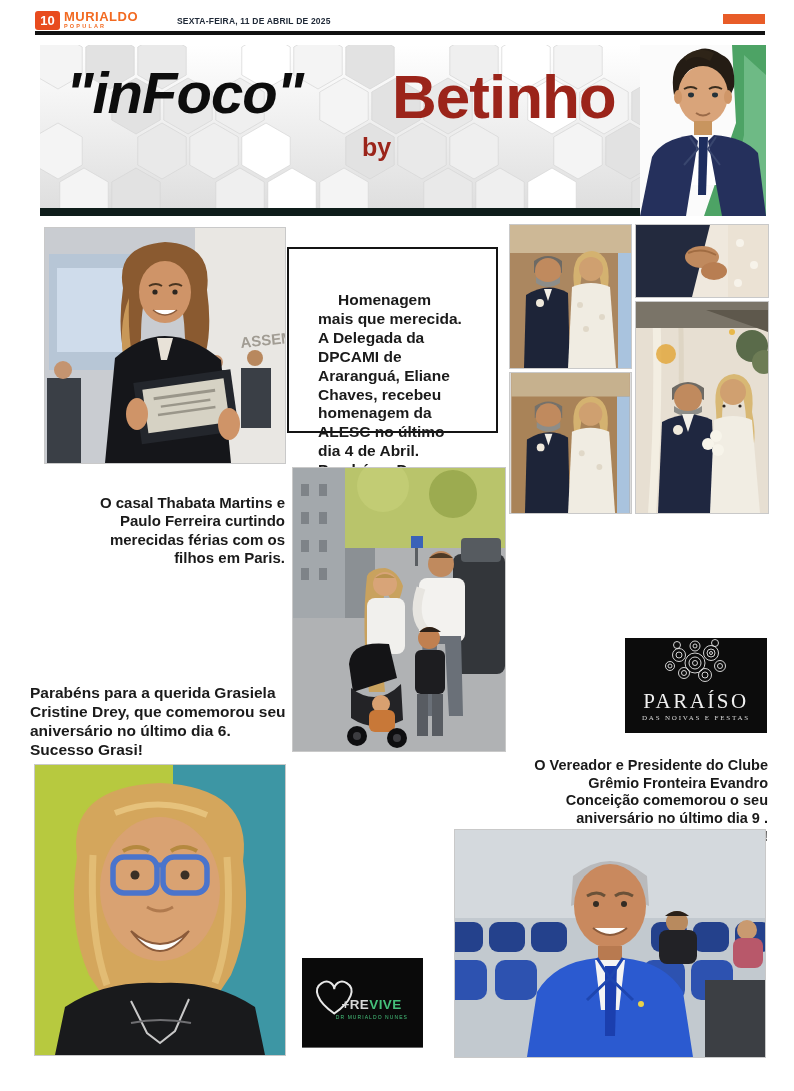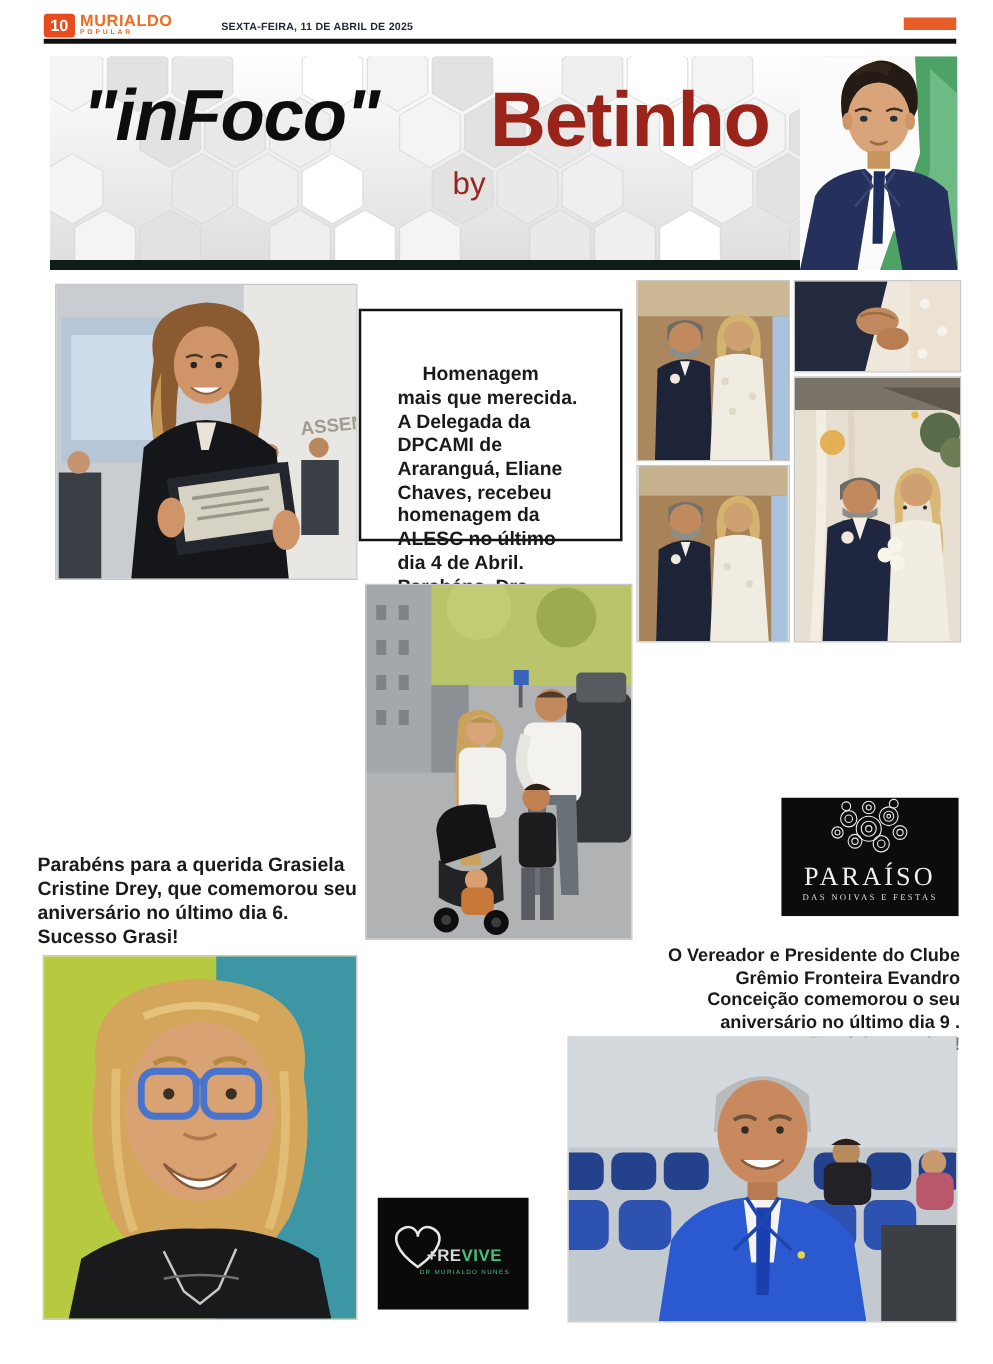--- a/index.html
+++ b/index.html
@@ -16,21 +16,21 @@
   .dateline{left:146px;top:16px;font-size:8.5px;font-weight:bold;color:#202a38;letter-spacing:.2px;padding-left:31px;}
   .corner-bar{left:723px;top:14px;width:42px;height:10px;background:#e85c28;}
   .toprule{left:35px;top:31px;width:730px;height:4px;background:#111;}
 
   
   .banner{left:40px;top:45px;width:726px;height:171px;background:linear-gradient(#ffffff,#dddddd);}
   .banner svg.hexes{position:absolute;left:0;top:0;width:100%;height:100%;}
   .banner .darkbar{position:absolute;left:0;top:163px;width:100%;height:8px;background:#0e1d1a;}
   .title-infoco{position:absolute;left:26px;top:14px;font-size:58px;font-weight:bold;font-style:italic;
                 color:#0d0d0d;letter-spacing:-1px;}
-  .title-by{position:absolute;left:322px;top:88px;font-size:25px;font-weight:normal;color:#9b241a;}
+  .title-by{position:absolute;left:322px;top:88px;font-size:25px;font-weight:bold;color:#9b241a;}
   .title-author{position:absolute;left:352px;top:16px;font-size:62px;font-weight:bold;color:#9b241a;letter-spacing:-1px;}
   .betinho-photo{position:absolute;right:0;top:0;width:126px;height:171px;z-index:3;}
 
   
   .tblock{font-weight:bold;line-height:1.22;}
   .t-homenagem{left:287px;top:247px;width:211px;height:186px;border:2px solid #141414;background:#fff;
                box-sizing:border-box;padding:26px 12px 0 13px;font-size:15.5px;}
   .t-homenagem p{margin:16px;text-indent:20px;}
   .t-thabata{left:72px;top:494px;width:213px;text-align:right;font-size:15px;}
   .t-sonho{left:512px;top:520px;width:252px;text-align:center;font-size:14.5px;}
@@ -258,20 +258,21 @@
       <g fill="#f7f4ea">
         <circle cx="80" cy="134" r="6"></circle>
           <circle cx="72" cy="142" r="6"></circle>
           <circle cx="82" cy="148" r="6"></circle>
       </g>
       <circle cx="88" cy="104" r="1.6" fill="#2c2620"></circle>
       <circle cx="104" cy="104" r="1.6" fill="#2c2620"></circle>
     </svg>
   </div>
 
+  <div class="abs tblock t-thabata">O casal Thabata Martins e Paulo Ferreira curtindo merecidas férias com os filhos em Paris.</div>
 
   <div class="abs photo p-paris">
     <svg viewBox="0 0 212 283">
       <rect width="212" height="283" fill="#b0b2b4"></rect>
       <rect width="212" height="80" fill="#b9c46b"></rect>
       <circle cx="30" cy="24" r="22" fill="#a6b354"></circle>
       <circle cx="90" cy="18" r="26" fill="#c2cc74"></circle>
       <circle cx="160" cy="26" r="24" fill="#9cab50"></circle>
       <rect x="0" y="0" width="52" height="150" fill="#a3a8ac"></rect>
       <g fill="#7e8388">

